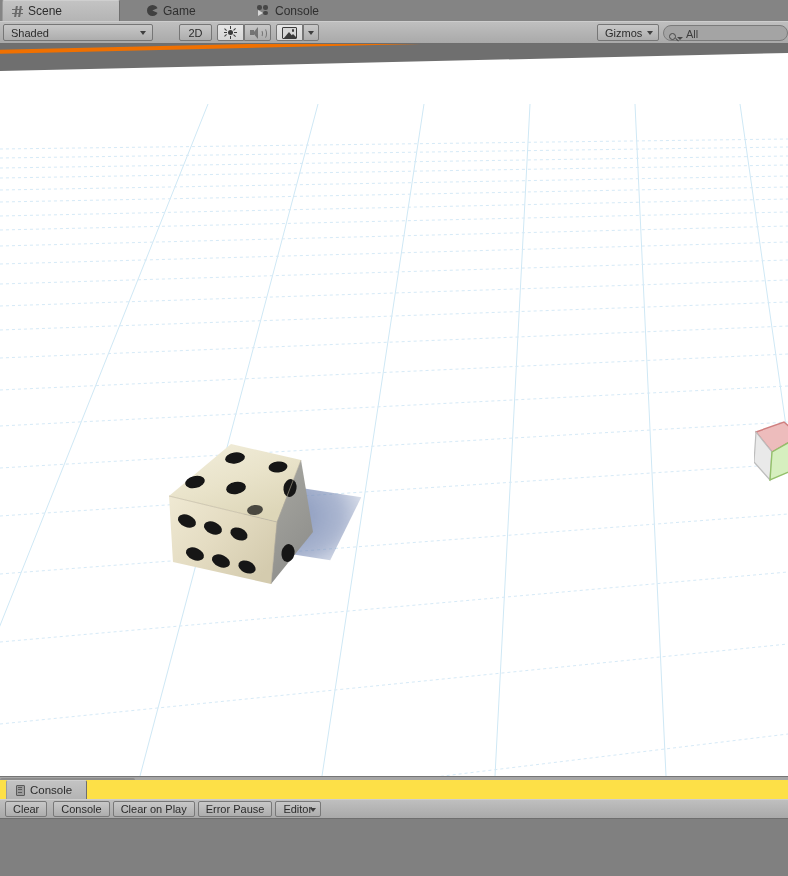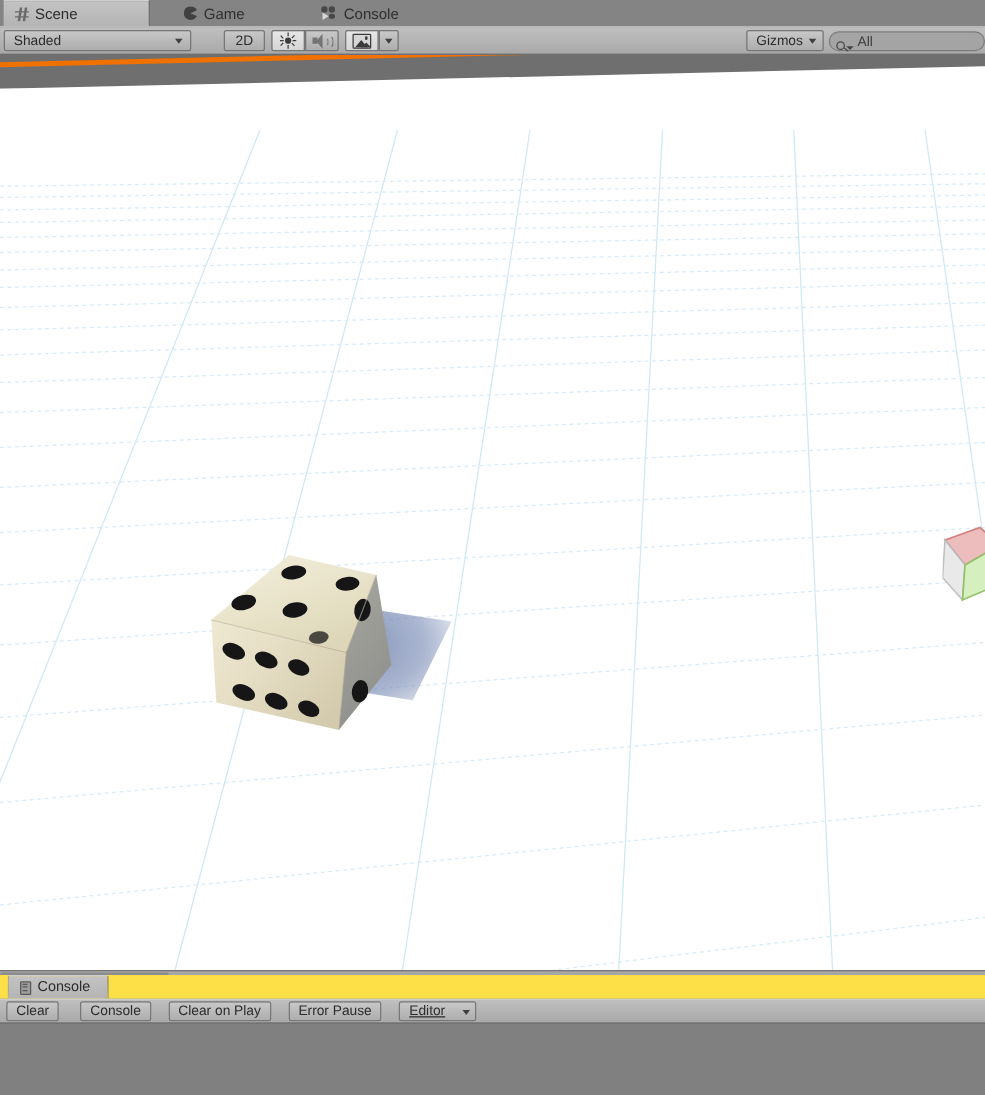--- a/index.html
+++ b/index.html
@@ -282,32 +282,32 @@
     background: linear-gradient(#c3c3c3, #b4b4b4);
     border-top:1px solid #cfcfcf; border-left:1px solid #9b9b9b; border-right:1px solid #6f6f6f;
     border-radius:2px 2px 0 0;
     cursor:default;
   }
   .console-toolbar {
     position:absolute; left:0; top:799px; width:788px; height:20px;
     background: linear-gradient(#bfbfbf, #a9a9a9);
     border-top:1px solid #cdcdcd; border-bottom:1px solid #6e6e6e;
     box-sizing:border-box;
-    display:flex; align-items:center; padding-left:5px; gap:14px;
+    display:flex; align-items:center; padding-left:5px; gap:3px;
   }
   .c-btn {
     height:16px; box-sizing:border-box;
     background: linear-gradient(#c8c8c8, #adadad);
     border:1px solid #787878; border-radius:2px;
     display:flex; align-items:center; justify-content:center;
     padding: 0 7px;
     font-size:11px; color:#2b2b2b; cursor:default; white-space:nowrap;
     position:relative;
   }
-  .c-btn.with-caret { padding-right:24px;text-decoration:underline; }
+  .c-btn.with-caret { padding-right:8px; }
   .c-btn .caret { position:absolute; right:4px; top:5.5px; }
 
   .console-body {
     position:absolute; left:0; top:820px; width:788px; height:56px;
     background: #b9b9b9;
     border-top: 1px solid #9a9a9a;
     overflow:hidden;
   }
   .log-row {
     position:relative;

